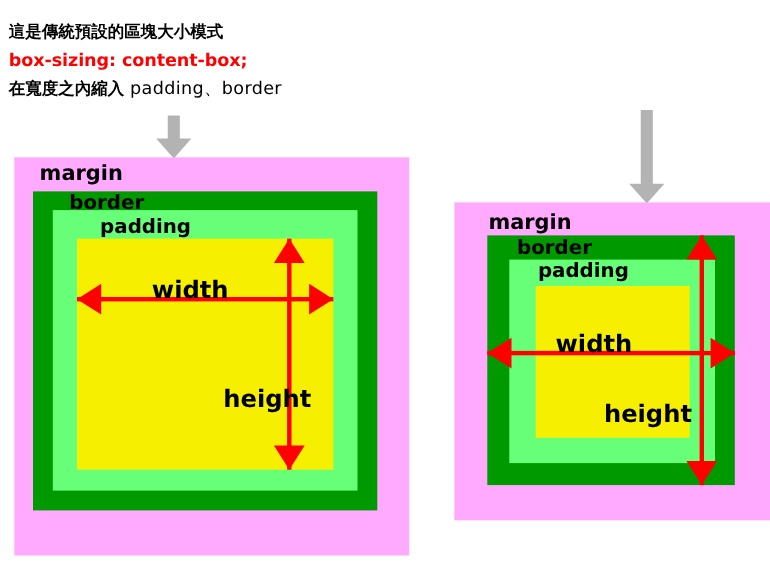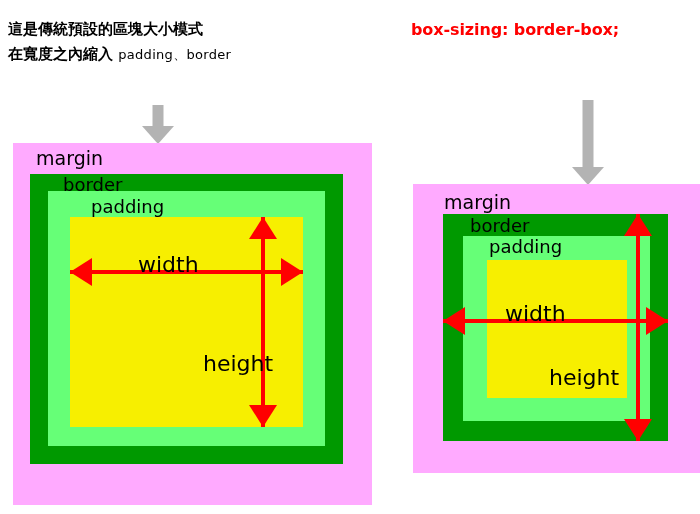--- a/index.html
+++ b/index.html
@@ -37,21 +37,21 @@
     font-weight: bold;
   }
   .caption .line.code {
     color: #ff0000;
     font-weight: bold;
     font-size: 16px;
     letter-spacing: -0.1px;
   }
   .caption .line .light {
     font-weight: normal;
-    font-size: 13px;
+    font-size: 16px;
     letter-spacing: 0.3px;
   }
 
   #caption-left  { left: 8px;   top: 17px; }
   #caption-right { left: 411px; top: 17px; }
 
   
   .grey-arrow { position: absolute; }
   .grey-arrow .shaft {
     position: absolute;
@@ -90,21 +90,21 @@
     background: #66ff77;
   }
   .content-box {
     position: absolute;
     background: #f7ef00;
   }
 
   .box-label {
     position: absolute;
     color: #000000;
-    font-weight: normal;
+    font-weight: bold;
     white-space: nowrap;
   }
 
   
   #diagram-left .margin-box  { left: 13px;  top: 143px; width: 359px; height: 362px; }
   #diagram-left .border-box  { left: 30px;  top: 174px; width: 313px; height: 290px; }
   #diagram-left .padding-box { left: 48px;  top: 191px; width: 277px; height: 255px; }
   #diagram-left .content-box { left: 70px;  top: 217px; width: 233px; height: 210px; }
 
   #label-margin-left  { left: 36px;  top: 147px; font-size: 19px; }
@@ -172,25 +172,25 @@
   #arrow-width-right  { left: 443px; top: 307px; width: 225px; height: 28px; }
   #arrow-height-right { left: 624px; top: 214px; width: 28px;  height: 227px; }
 </style>
 </head>
 <body>
 
 <div class="stage">
 
   <div class="caption" id="caption-left">
     <span class="line plain">這是傳統預設的區塊大小模式</span>
+    <span class="line code">box-sizing: content-box;</span>
     <span class="line plain"><span>在寬度之內縮入</span> <span class="light">padding、border</span></span>
   </div>
 
   <div class="caption" id="caption-right">
-    <span class="line code">box-sizing: border-box;</span>
   </div>
 
   <div class="grey-arrow" id="grey-arrow-left">
     <div class="shaft"></div>
     <div class="head"></div>
   </div>
   <div class="grey-arrow" id="grey-arrow-right">
     <div class="shaft"></div>
     <div class="head"></div>
   </div>

